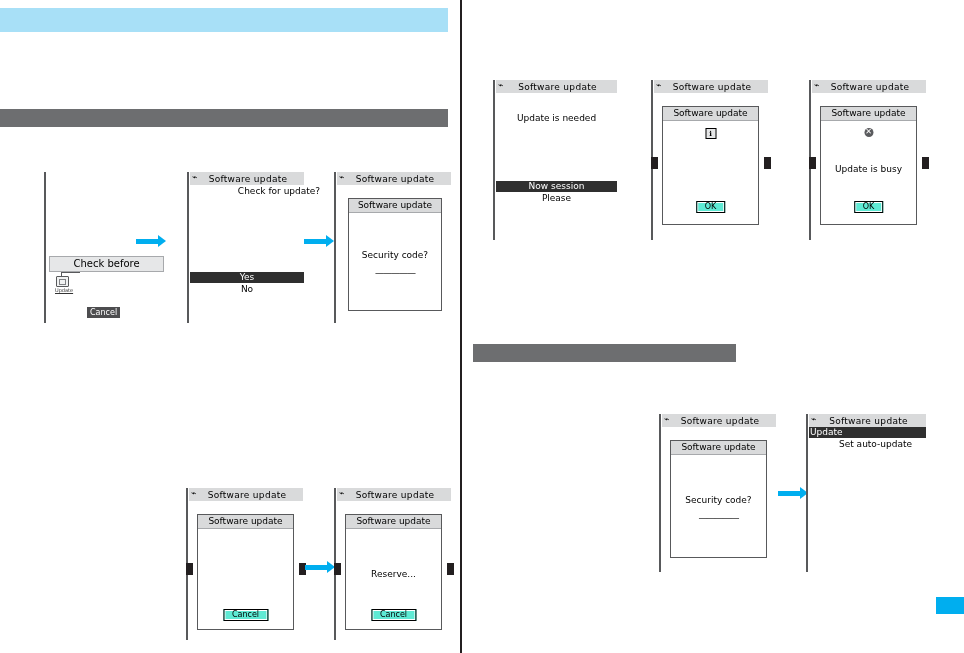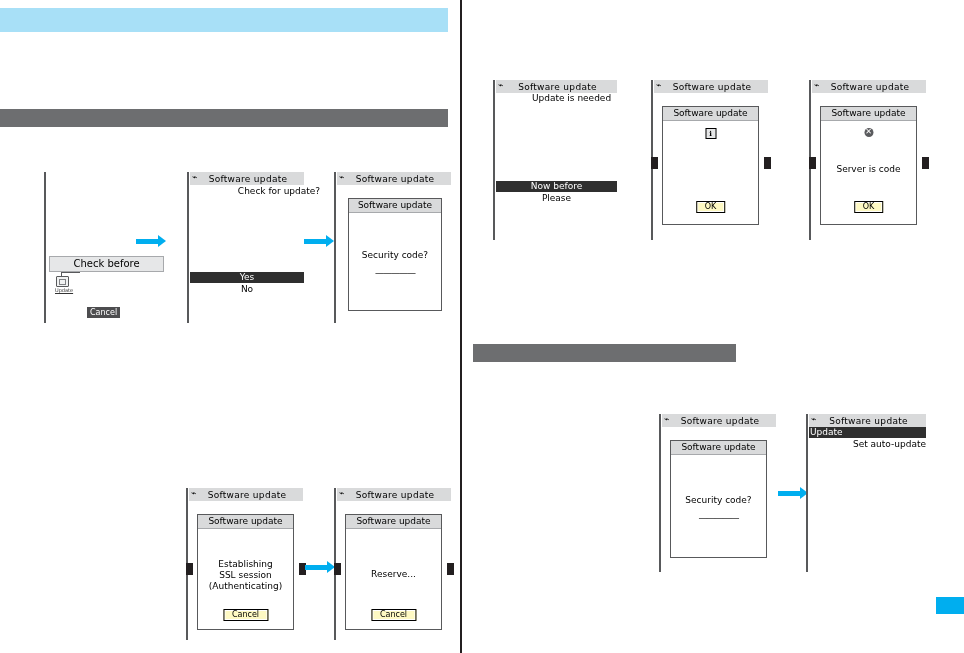--- a/index.html
+++ b/index.html
@@ -122,21 +122,21 @@
   .plain-row {
     position: absolute;
     left: 0;
     right: 0;
     font-size: 9px;
     text-align: center;
     line-height: 11px;
     color: #000;
   }
   .plain-row.left-align {
-    text-align: right;
+    text-align: center;
     padding-left: 16px;
   }
 
   
   .dialog {
     position: absolute;
     background: #ffffff;
     border: 1px solid #58595b;
     box-sizing: border-box;
   }
@@ -171,21 +171,21 @@
     text-align: center;
     font-size: 9px;
     letter-spacing: -1px;
     color: #000;
   }
   .dlg-btn {
     position: absolute;
     left: 50%;
     transform: translateX(-50%);
     border: 1px solid #000;
-    background: #fef9c3;
+    background: #5eead4;
     font-size: 8px;
     line-height: 10px;
     padding: 0 8px;
     text-align: center;
     color: #000;
     box-shadow: inset 0 0 0 1px #ffffff;
   }
   .dlg-icon {
     position: absolute;
     left: 50%;
@@ -361,23 +361,20 @@
 
 <div class="screen" style="left:186px; top:488px; width:117px; height:152px;">
   <div class="titlebar">
     <span class="tb-icon">⌁</span>
     <span class="tb-text">Software update</span>
   </div>
   <div class="screen-body">
     <div class="dialog" style="left:8px; top:13px; width:97px; height:116px;">
       <div class="dialog-title">Software update</div>
       <div class="dialog-body">
-        <div class="dlg-text" style="top:30px;">Establishing
-SSL session
-(Authenticating)</div>
         <div class="dlg-btn" style="top:80px;">Cancel</div>
       </div>
     </div>
     <div class="nub" style="left:-3px; top:62px;"></div>
     <div class="nub" style="right:-3px; top:62px;"></div>
   </div>
 </div>
 
 <div class="arrow" style="left:305px; top:563px; width:30px;">
   <div class="shaft"></div>
@@ -401,22 +398,22 @@
     <div class="nub" style="right:-3px; top:62px;"></div>
   </div>
 </div>
 
 <div class="screen" style="left:493px; top:80px; width:124px; height:160px;">
   <div class="titlebar">
     <span class="tb-icon">⌁</span>
     <span class="tb-text">Software update</span>
   </div>
   <div class="screen-body">
-    <div class="msg" style="top:0;margin-left:15px;">Update is needed</div>
-    <div class="sel-row" style="top:88px;">Now before</div>
+    <div class="msg" style="top:20px;">Update is needed</div>
+    <div class="sel-row" style="top:88px;">Now session</div>
     <div class="plain-row" style="top:100px;">Please</div>
   </div>
 </div>
 
 <div class="screen" style="left:651px; top:80px; width:117px; height:160px;">
   <div class="titlebar">
     <span class="tb-icon">⌁</span>
     <span class="tb-text">Software update</span>
   </div>
   <div class="screen-body">
@@ -435,21 +432,21 @@
 <div class="screen" style="left:809px; top:80px; width:117px; height:160px;">
   <div class="titlebar">
     <span class="tb-icon">⌁</span>
     <span class="tb-text">Software update</span>
   </div>
   <div class="screen-body">
     <div class="dialog" style="left:8px; top:13px; width:97px; height:119px;">
       <div class="dialog-title">Software update</div>
       <div class="dialog-body">
         <div class="dlg-icon icon-error" style="top:7px;">✕</div>
-        <div class="dlg-text" style="top:43px;">Server is code</div>
+        <div class="dlg-text" style="top:43px;">Update is busy</div>
         <div class="dlg-btn" style="top:80px;">OK</div>
       </div>
     </div>
     <div class="nub" style="left:-3px; top:64px;"></div>
     <div class="nub" style="right:-3px; top:64px;"></div>
   </div>
 </div>
 
 <div class="screen" style="left:659px; top:414px; width:117px; height:158px;">
   <div class="titlebar">

